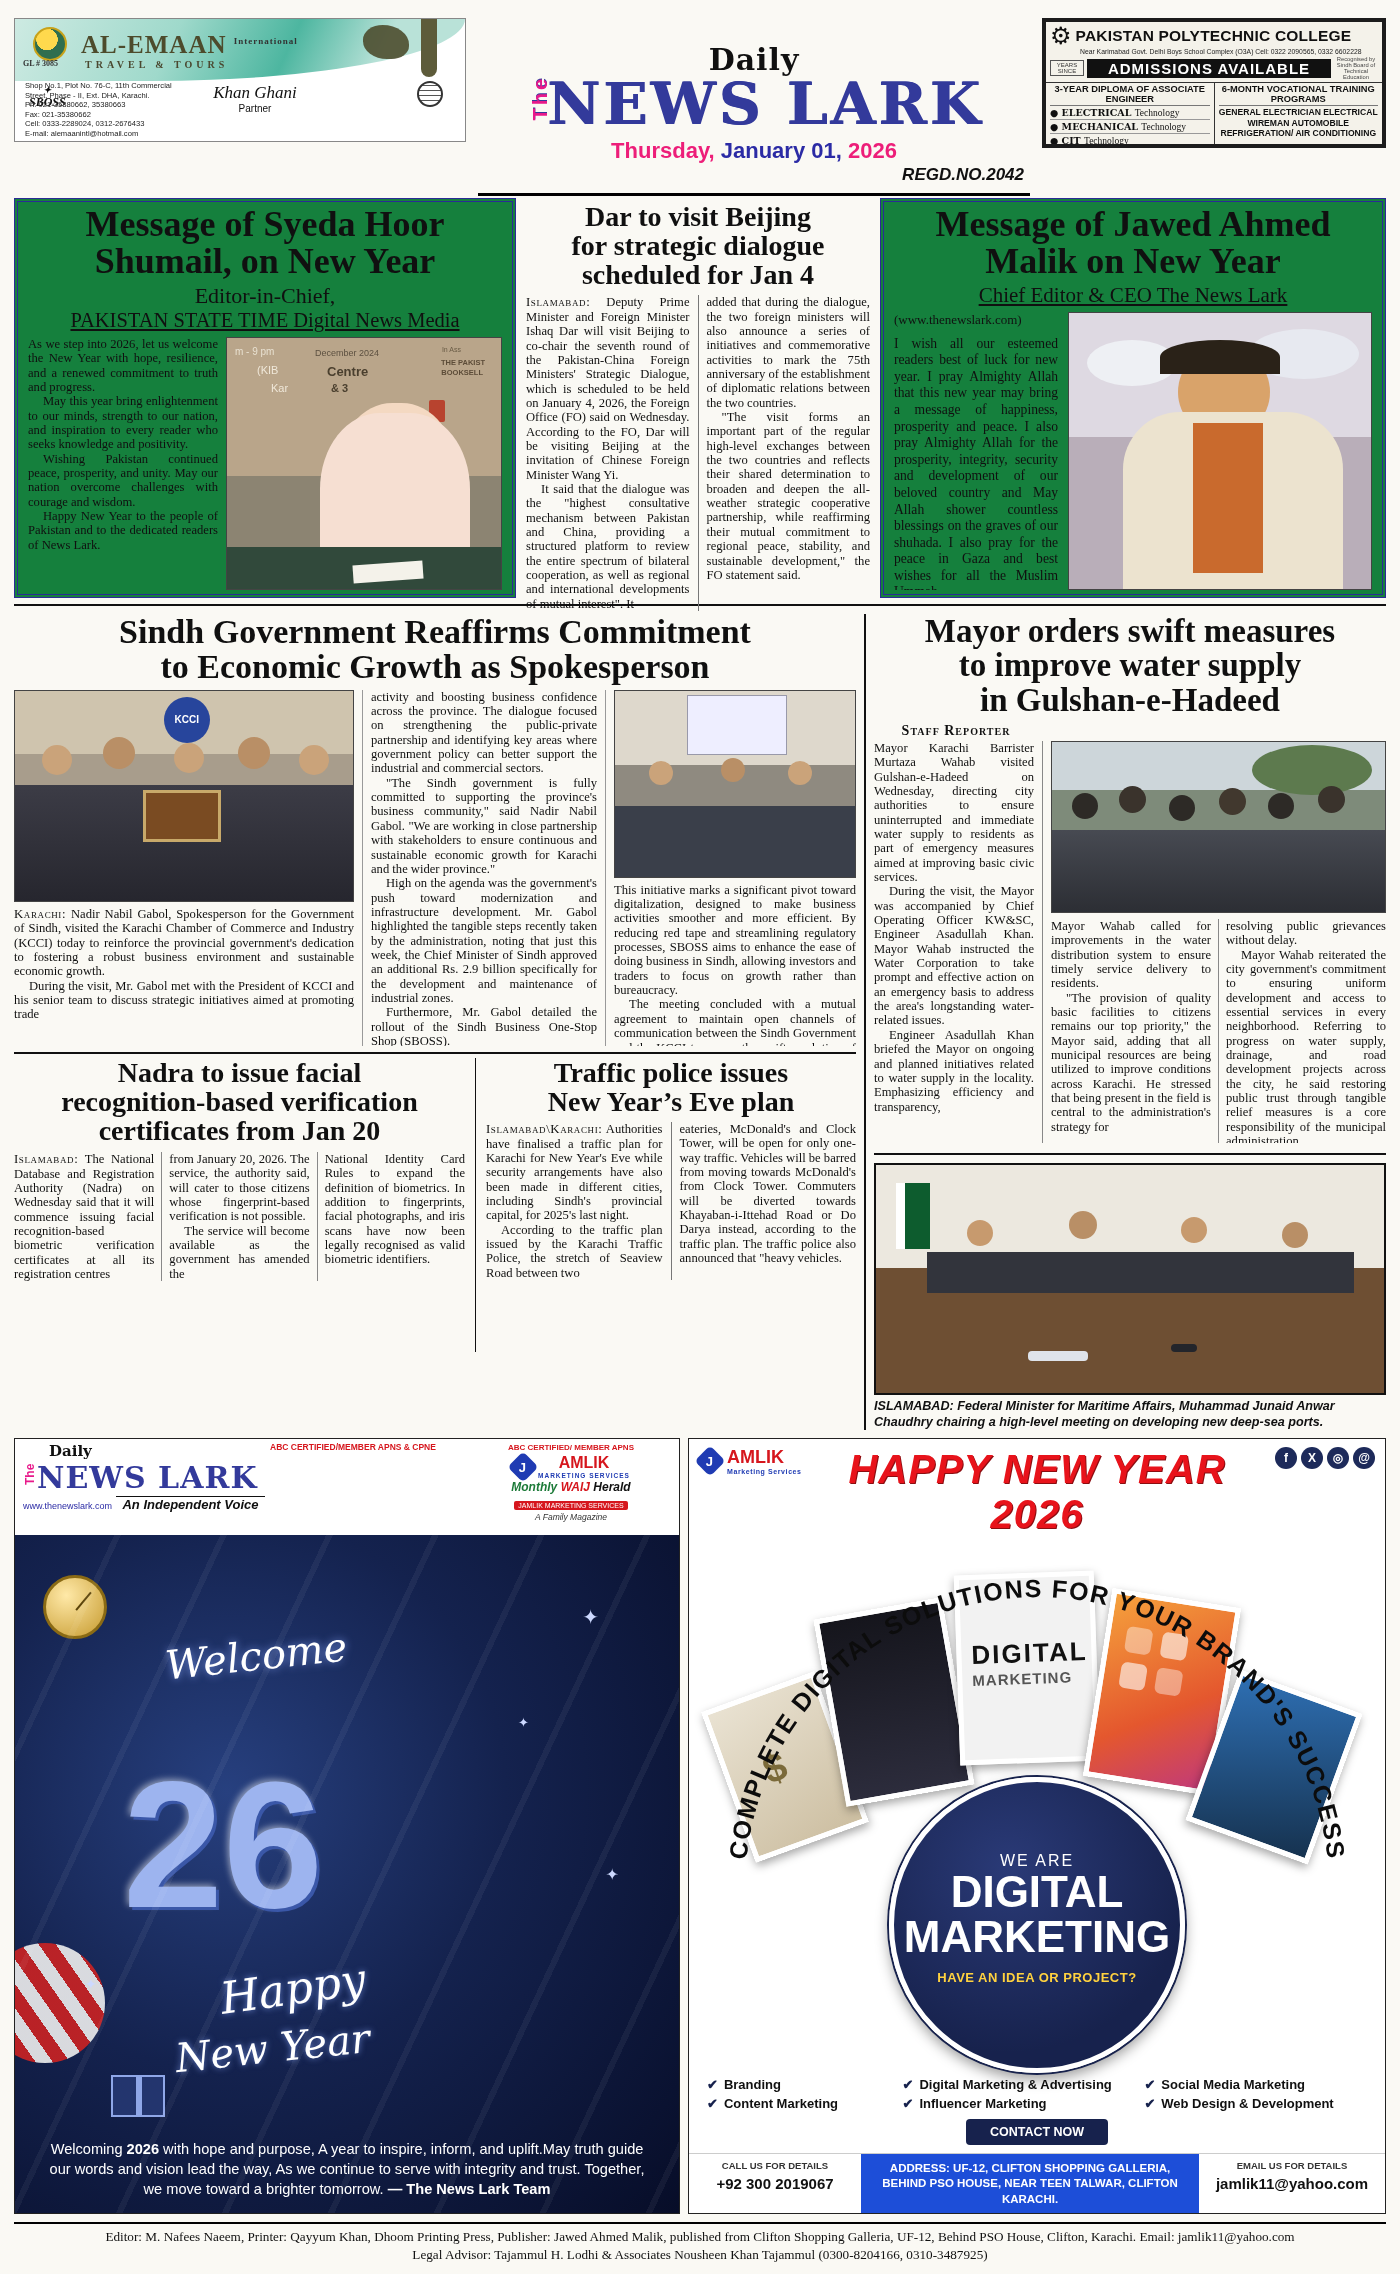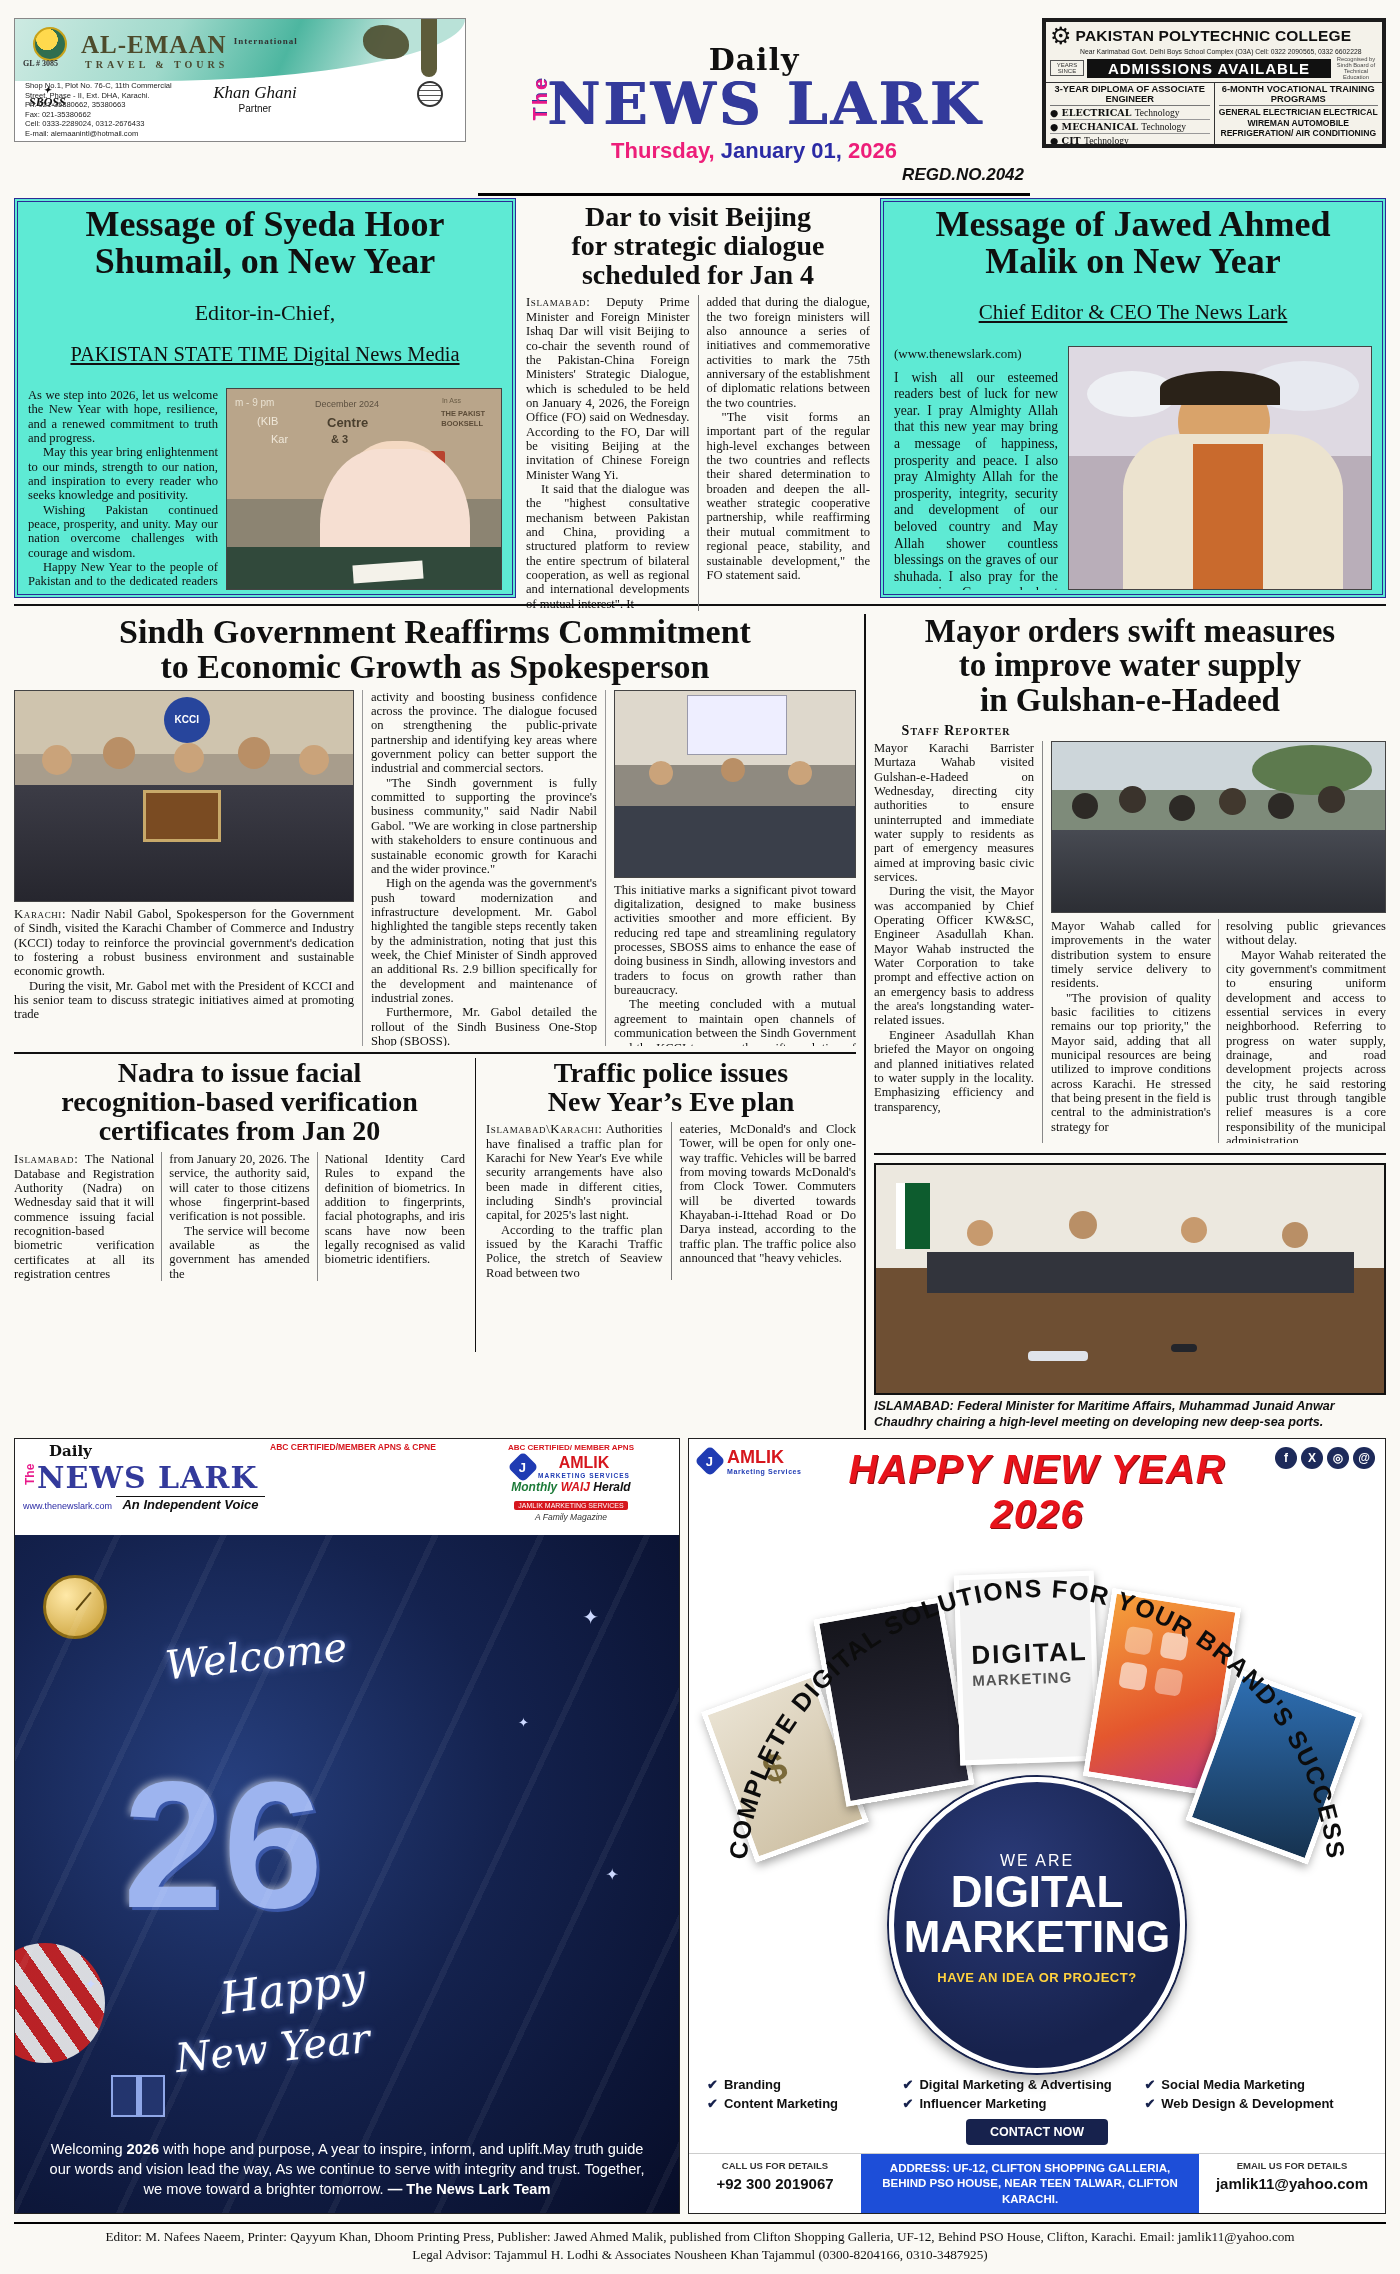--- a/index.html
+++ b/index.html
@@ -63,21 +63,21 @@
   .poly-cols { display:flex; border-top:1px solid #333; margin-top:2px; }
   .poly-col { flex:1; padding:1px 4px; }
   .poly-col + .poly-col { border-left:1px solid #333; }
   .poly-col-title { font-weight:bold; font-size:9.3px; text-align:center; line-height:1.1; border-bottom:1px solid #777; padding-bottom:1px; }
   .poly-item { font-weight:bold; font-size:9.5px; font-family:"DejaVu Serif",serif; border-bottom:1px solid #999; padding:1px 0; }
   .poly-item .tech { font-family:"Liberation Serif",serif; font-weight:normal; }
   .poly-voc { font-weight:bold; font-size:8.6px; text-align:center; line-height:1.18; padding-top:1px; }
 
   
   .row1 { display:flex; gap:8px; margin-top:6px; height:400px; }
-  .bluebox { border:4px double #2b2b96; background:#5eead4;gap:17px; }
+  .bluebox { border:4px double #2b2b96; background:#15803d; }
   .syeda { width:502px; padding:4px 10px; display:flex; flex-direction:column; }
   .hl { font-weight:bold; text-align:center; line-height:1.04; font-family:"Liberation Serif",serif; }
   .syeda .hl { font-size:36px; }
   .syeda-sub1 { text-align:center; font-size:22px; margin-top:2px; }
   .syeda-sub2 { text-align:center; font-size:20.5px; text-decoration:underline; }
   .syeda-body { display:flex; gap:8px; flex:1; margin-top:5px; overflow:hidden; }
   .syeda-col { width:190px; }
   .syeda-photo { flex:1; }
 
   .dar { width:348px; padding:0 2px; }

